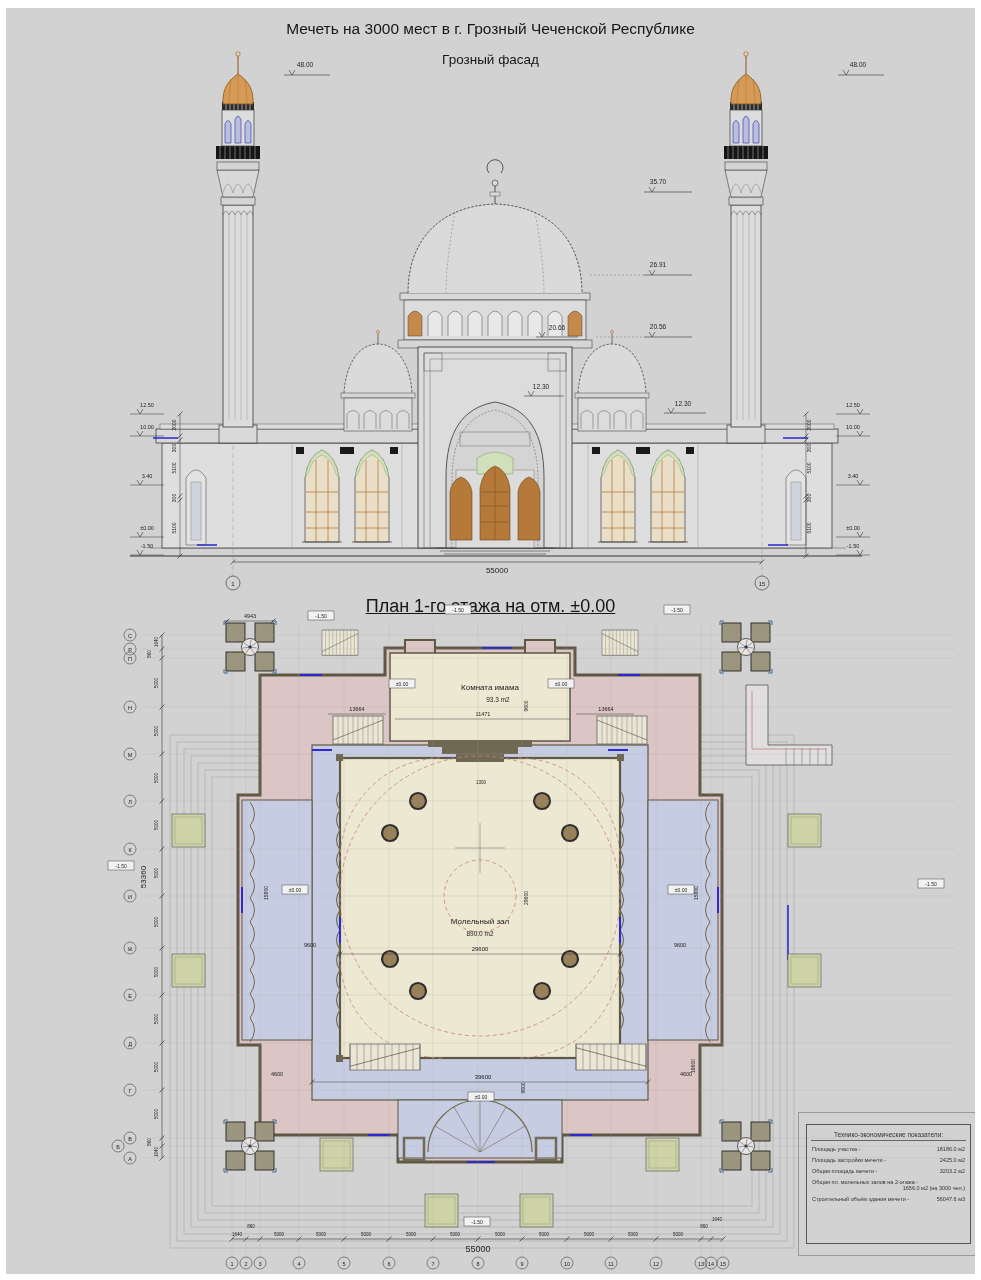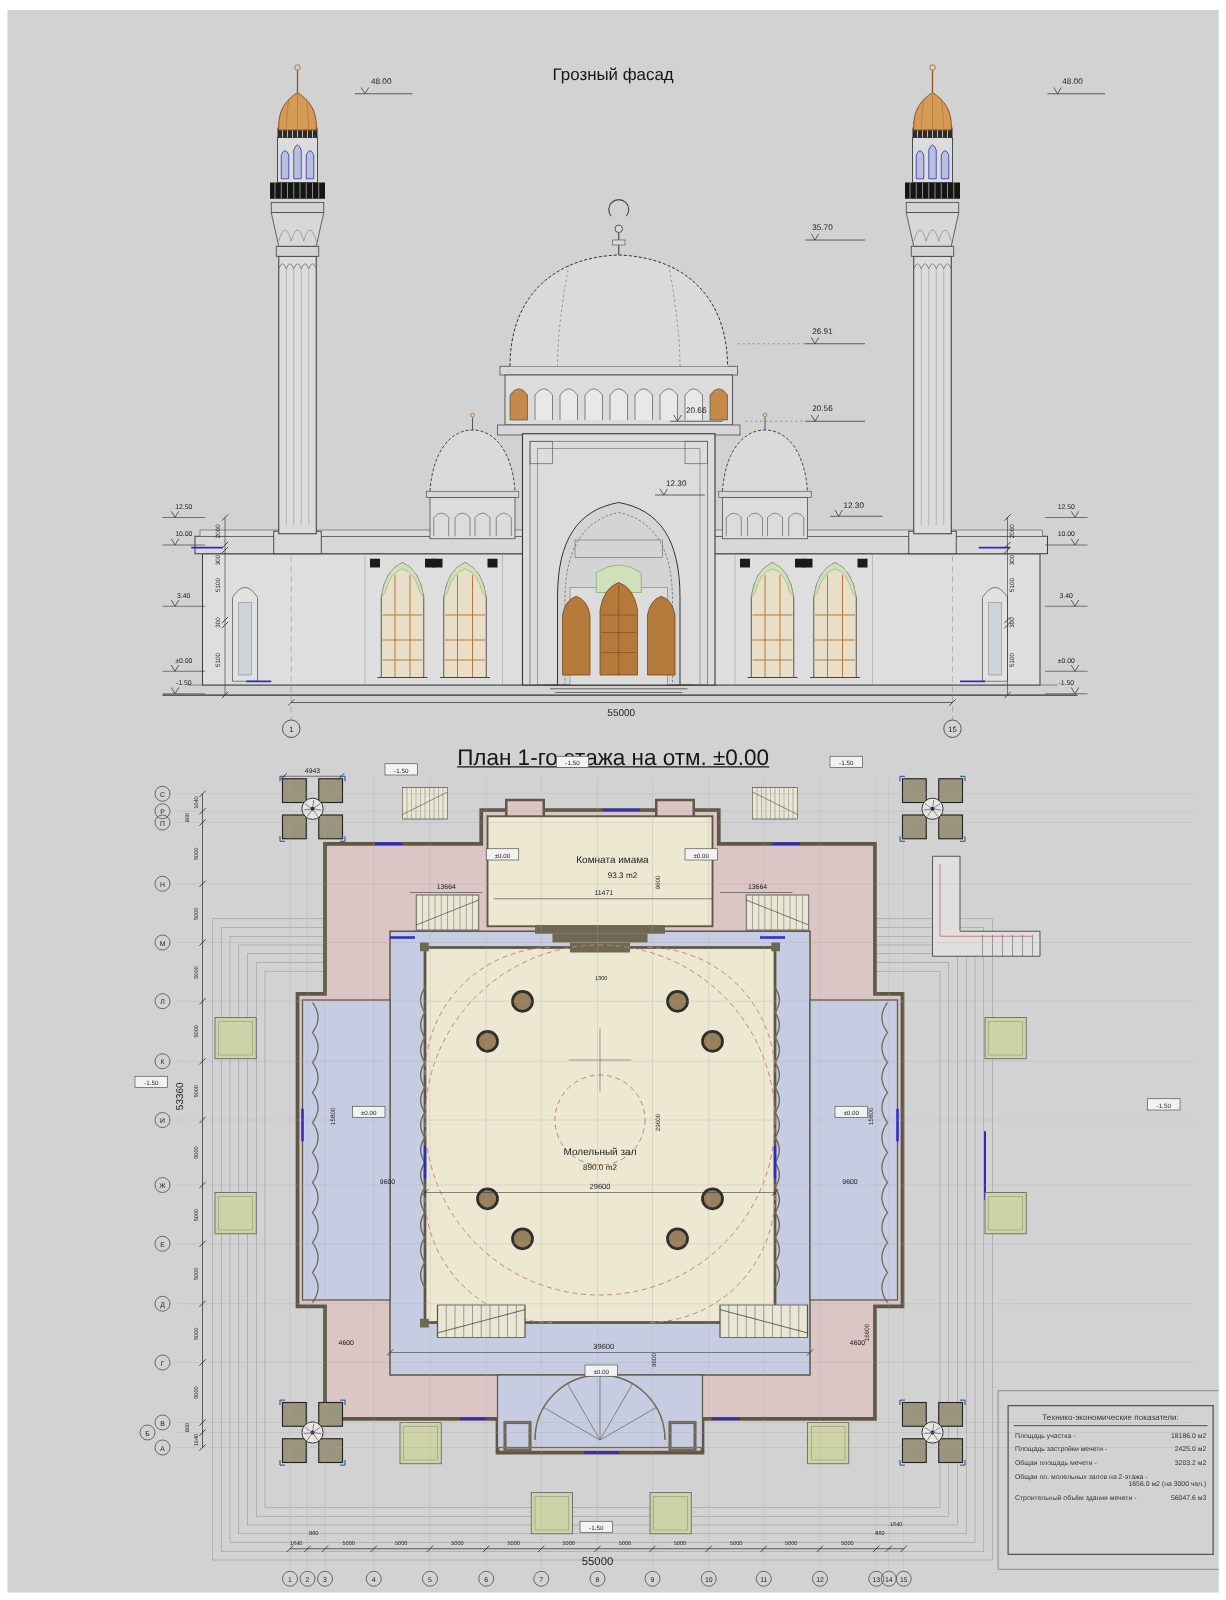--- a/index.html
+++ b/index.html
@@ -20,20 +20,21 @@
        font-family:"Liberation Sans",sans-serif;color:#333;}
   #teo .tt{font-size:6.5px;text-align:center;margin:6px 4px 2px 4px;border-bottom:0.5px solid #666;padding-bottom:2px;}
   #teo .row{display:flex;justify-content:space-between;font-size:5.5px;margin:5px 5px 0 5px;}
   #teo .row2{font-size:5.5px;text-align:right;margin:0 5px 0 5px;}
 </style>
 </head>
 <body>
 
 <div id="sheet">
 
+<div class="ttl" id="main-title">Мечеть на 3000 мест в г. Грозный Чеченской Республике</div>
 <div class="ttl" id="facade-title">Грозный фасад</div>
 <div class="ttl" id="plan-title">План 1-го этажа на отм. ±0.00</div>
 
 <svg width="969" height="1266" viewBox="6 8 969 1266">
 <defs>
   <g id="lvlmark">
           <path d="M-3,-5 L0,0 L3,-5" fill="none" stroke="#333" stroke-width="0.6"></path>
         </g>
   <g id="tick">
           <path d="M-2.5,2.5 L2.5,-2.5" stroke="#333" stroke-width="0.7"></path>

